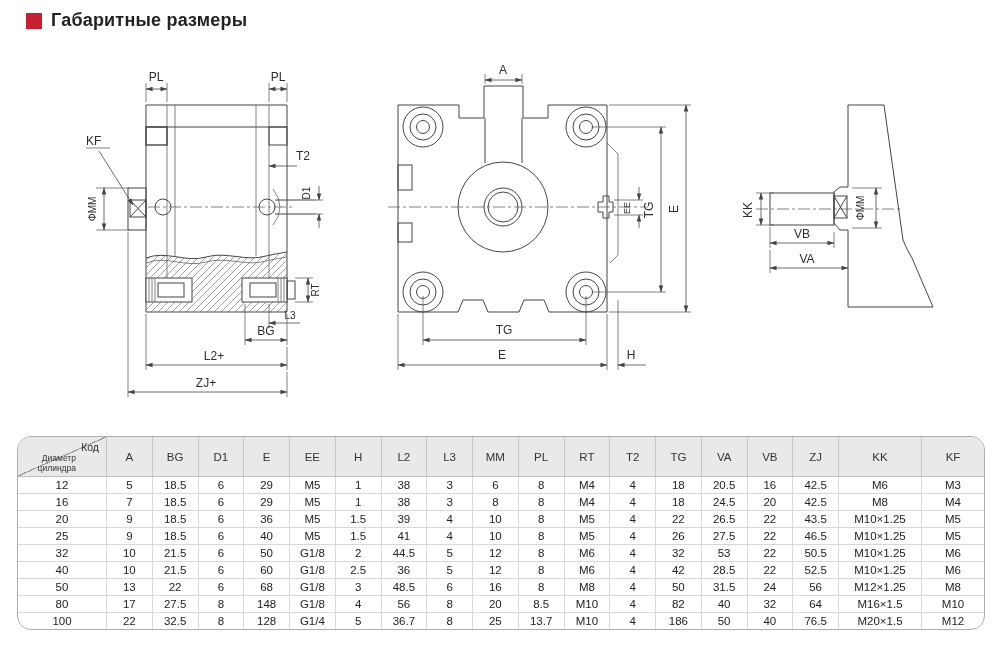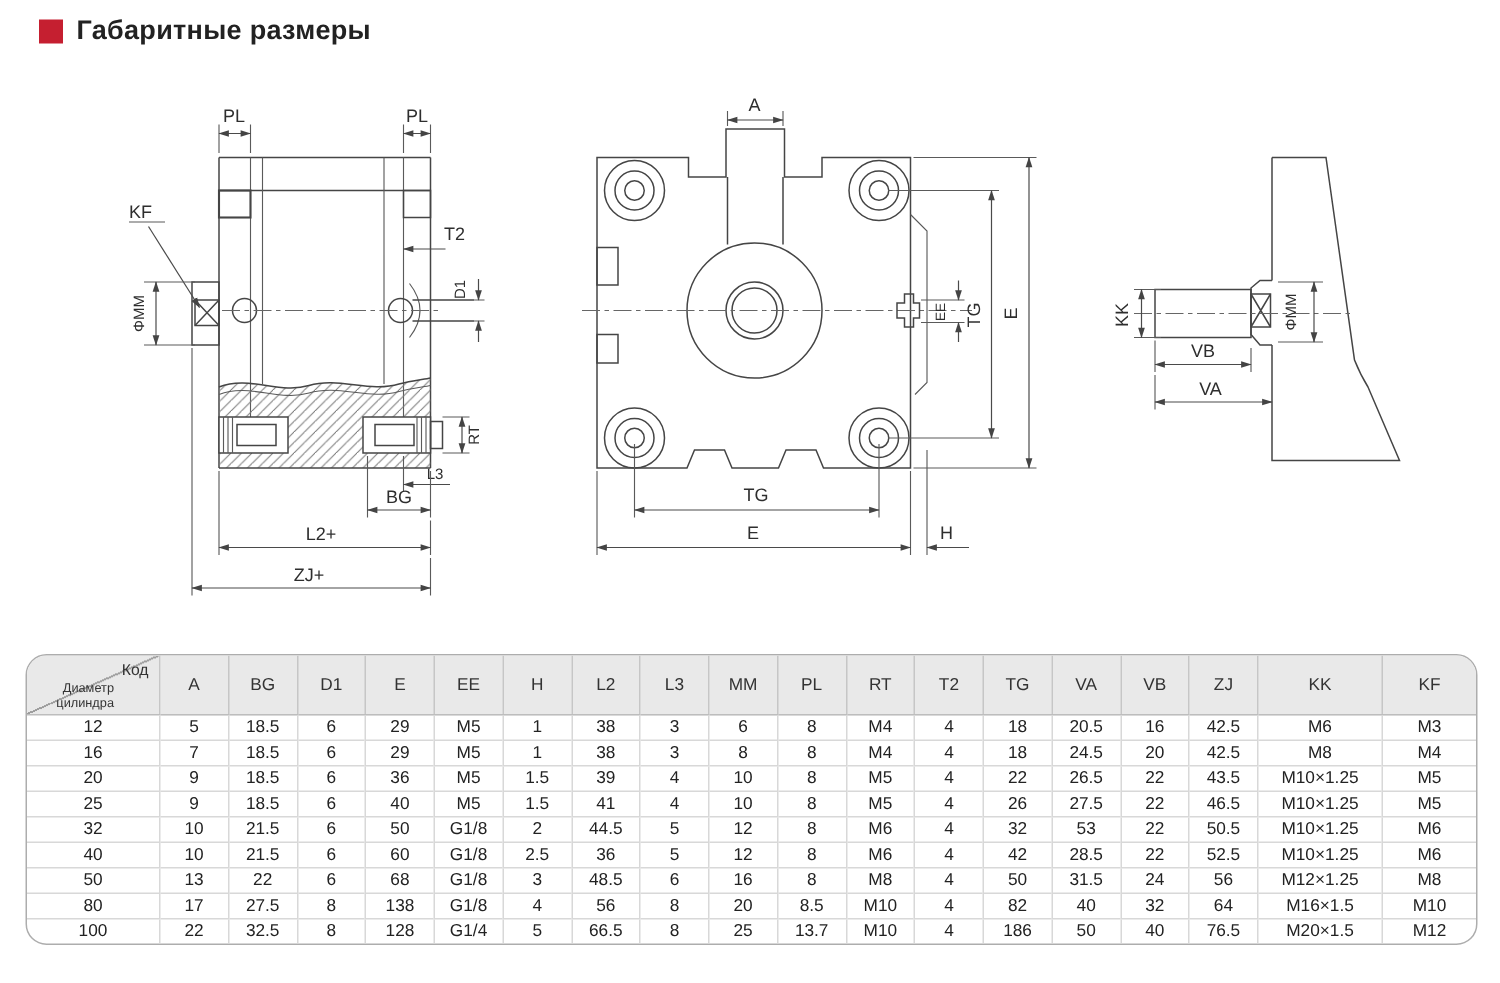--- a/index.html
+++ b/index.html
@@ -414,21 +414,21 @@
             <td>24</td>
             <td>56</td>
             <td>M12×1.25</td>
             <td>M8</td>
           </tr>
           <tr>
             <td>80</td>
             <td>17</td>
             <td>27.5</td>
             <td>8</td>
-            <td>138</td>
+            <td>148</td>
             <td>G1/8</td>
             <td>4</td>
             <td>56</td>
             <td>8</td>
             <td>20</td>
             <td>8.5</td>
             <td>M10</td>
             <td>4</td>
             <td>82</td>
             <td>40</td>
@@ -438,21 +438,21 @@
             <td>M10</td>
           </tr>
           <tr>
             <td>100</td>
             <td>22</td>
             <td>32.5</td>
             <td>8</td>
             <td>128</td>
             <td>G1/4</td>
             <td>5</td>
-            <td>66.5</td>
+            <td>36.7</td>
             <td>8</td>
             <td>25</td>
             <td>13.7</td>
             <td>M10</td>
             <td>4</td>
             <td>186</td>
             <td>50</td>
             <td>40</td>
             <td>76.5</td>
             <td>M20×1.5</td>

